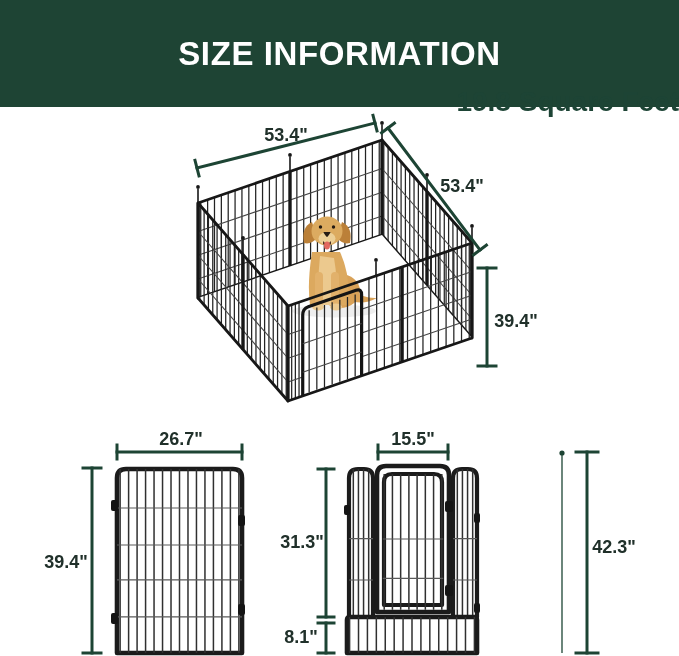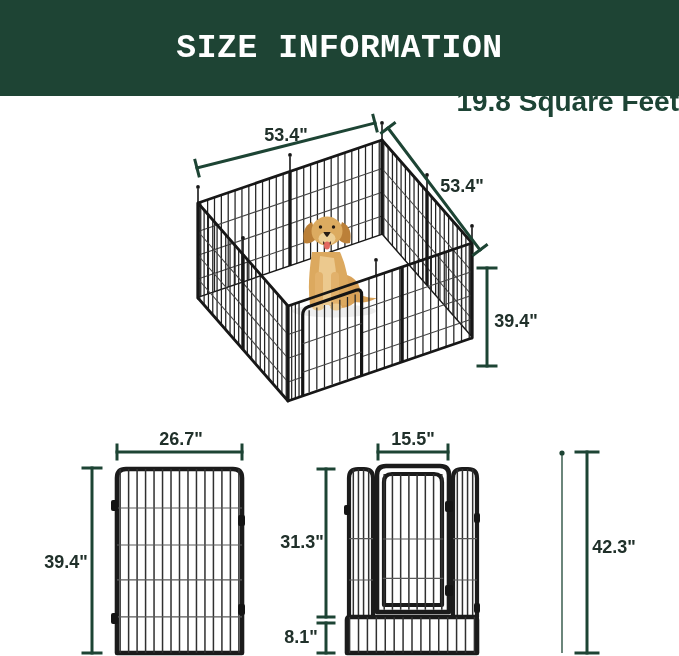--- a/index.html
+++ b/index.html
@@ -1,19 +1,19 @@
 <!DOCTYPE html>
 <html><head>
 <meta charset="utf-8">
 <style>
   html,body{margin:0;padding:0;background:#ffffff;}
   .page{position:relative;width:679px;height:656px;background:#ffffff;overflow:hidden;
         font-family:"Liberation Sans",sans-serif;}
-  .header{position:absolute;top:0;left:0;width:679px;height:96px;background:#1e4434;
-          display:flex;align-items:center;justify-content:center;font-family:Liberation Mono, monospace;}
+  .header{position:absolute;top:0;left:0;width:679px;height:107px;background:#1e4434;
+          display:flex;align-items:center;justify-content:center;}
   .title{color:#ffffff;font-size:33px;font-weight:800;letter-spacing:0.6px;}
   .subtitle{position:absolute;top:86px;left:0;width:679px;text-align:right;
             color:#1d4435;font-size:28px;font-weight:700;}
   svg{position:absolute;}
   #pen3d{left:140px;top:108px;}
   #flat{left:30px;top:425px;}
   .bars{stroke:#232323;stroke-width:1.25;fill:none;}
   .wire{stroke:#454545;stroke-width:1.05;fill:none;}
   .frame{stroke:#171717;stroke-width:2.8;fill:none;stroke-linejoin:round;}
   .post{stroke:#171717;stroke-width:3.4;fill:none;}

